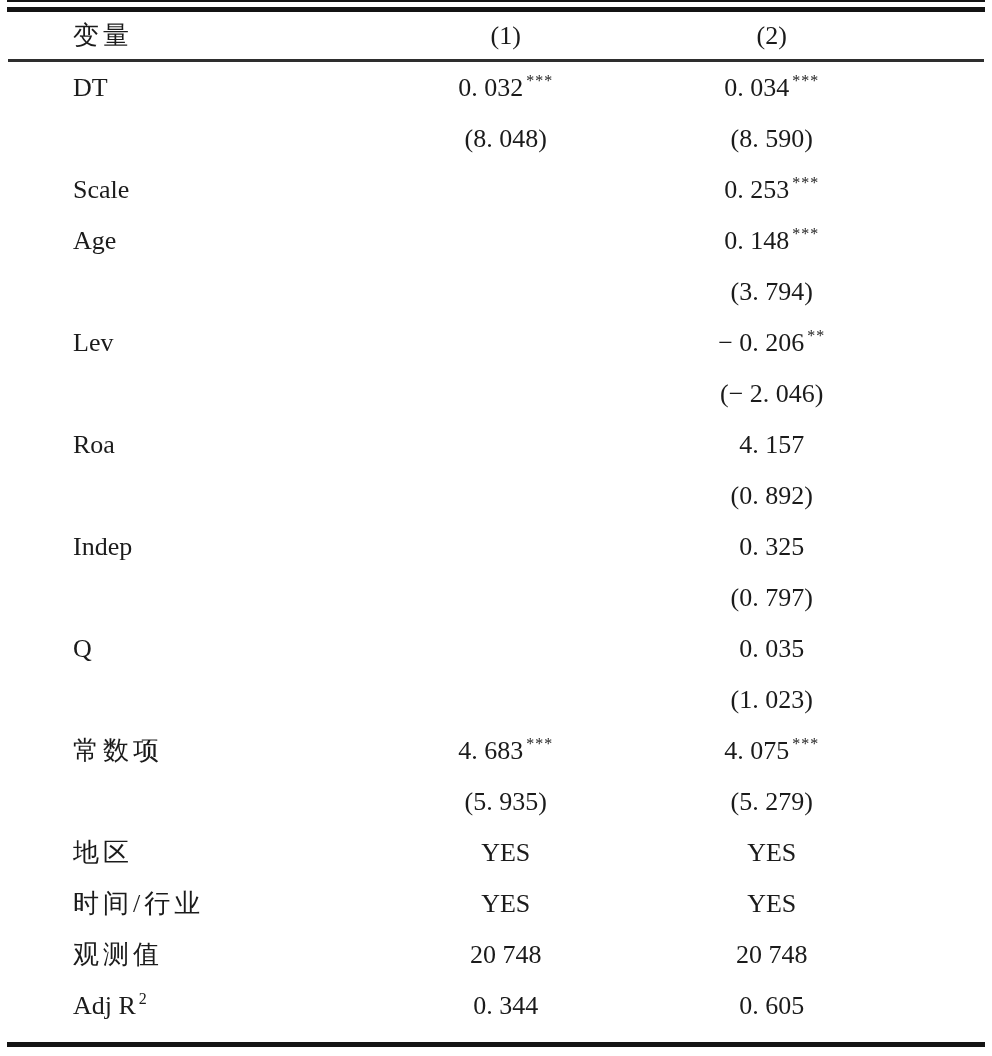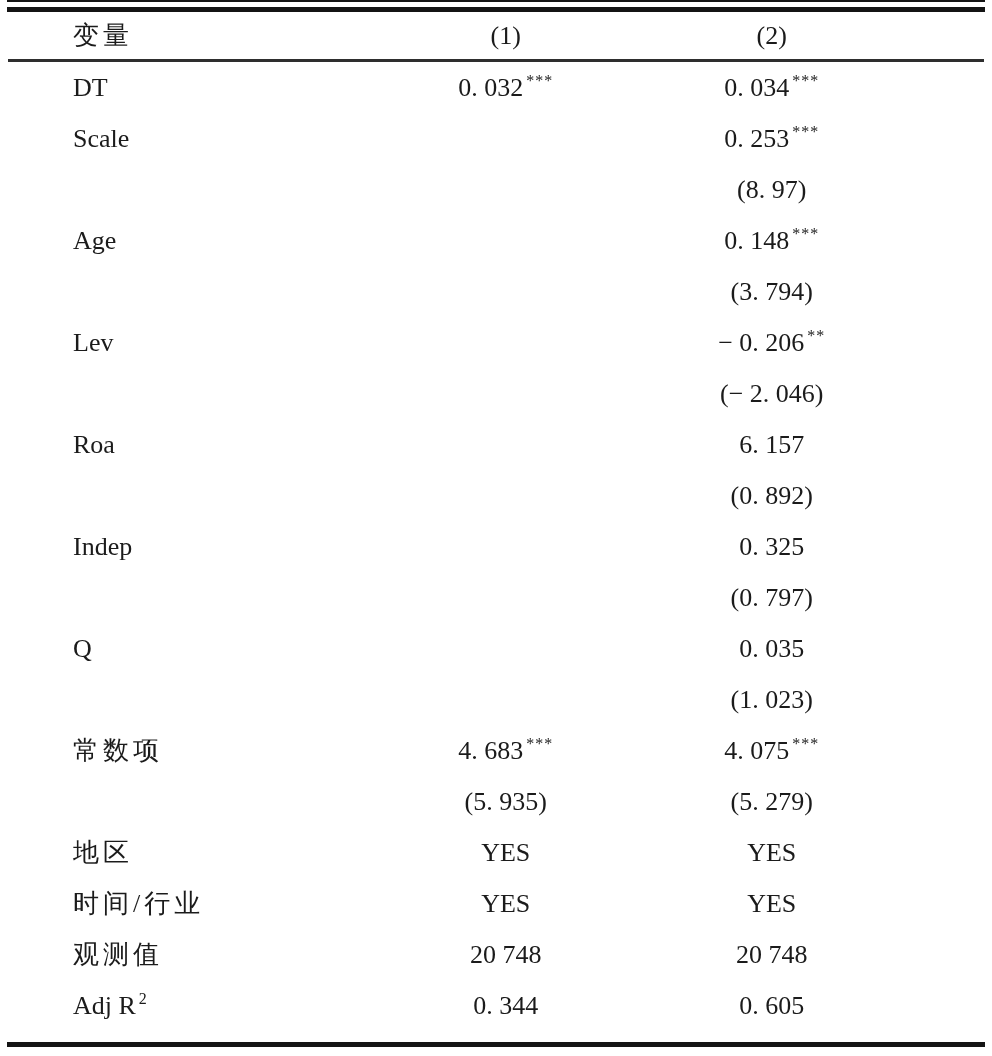--- a/index.html
+++ b/index.html
@@ -62,29 +62,29 @@
       </tr>
     </thead>
     <tbody>
         <tr>
           <td class="label italic"><span>DT</span></td>
           <td class="val"><span>0. 032</span><span class="sup">***</span></td>
           <td class="val"><span>0. 034</span><span class="sup">***</span></td>
           <td class="spacer"></td>
         </tr>
         <tr>
+          <td class="label"><span></span></td>
+          <td class="val"><span>(8. 048)</span></td>
+          <td class="val"><span>(8. 590)</span></td>
+          <td class="spacer"></td>
+        </tr>
+        <tr>
           <td class="label italic"><span>Scale</span></td>
           <td class="val"></td>
           <td class="val"><span>0. 253</span><span class="sup">***</span></td>
-          <td class="spacer"></td>
-        </tr>
-        <tr>
-          <td class="label"><span></span></td>
-          <td class="val"></td>
-          <td class="val"><span>(8. 97)</span></td>
           <td class="spacer"></td>
         </tr>
         <tr>
           <td class="label italic"><span>Age</span></td>
           <td class="val"></td>
           <td class="val"><span>0. 148</span><span class="sup">***</span></td>
           <td class="spacer"></td>
         </tr>
         <tr>
           <td class="label"><span></span></td>
@@ -100,21 +100,21 @@
         </tr>
         <tr>
           <td class="label"><span></span></td>
           <td class="val"></td>
           <td class="val"><span>(− 2. 046)</span></td>
           <td class="spacer"></td>
         </tr>
         <tr>
           <td class="label italic"><span>Roa</span></td>
           <td class="val"></td>
-          <td class="val"><span>6. 157</span></td>
+          <td class="val"><span>4. 157</span></td>
           <td class="spacer"></td>
         </tr>
         <tr>
           <td class="label"><span></span></td>
           <td class="val"></td>
           <td class="val"><span>(0. 892)</span></td>
           <td class="spacer"></td>
         </tr>
         <tr>
           <td class="label italic"><span>Indep</span></td>

